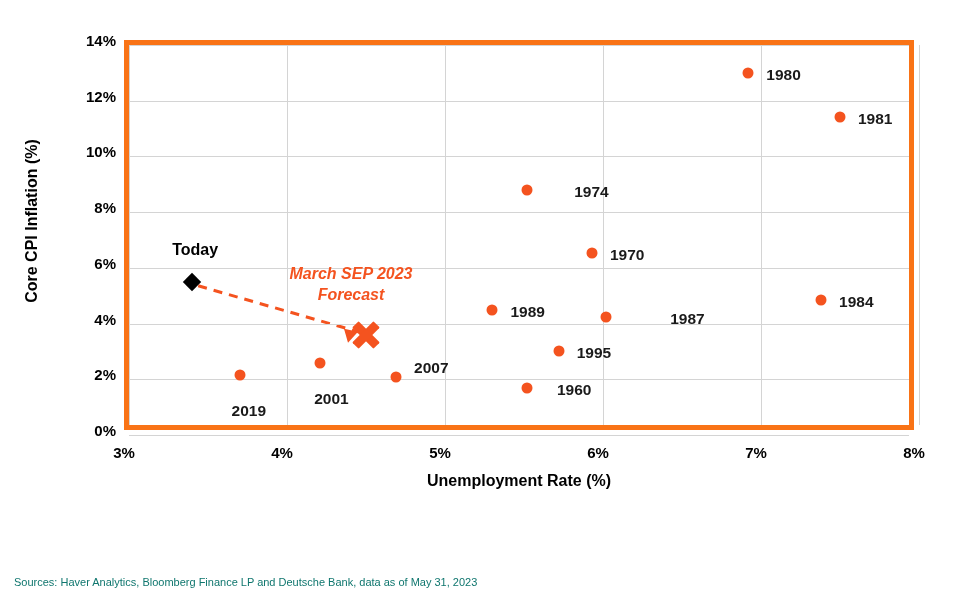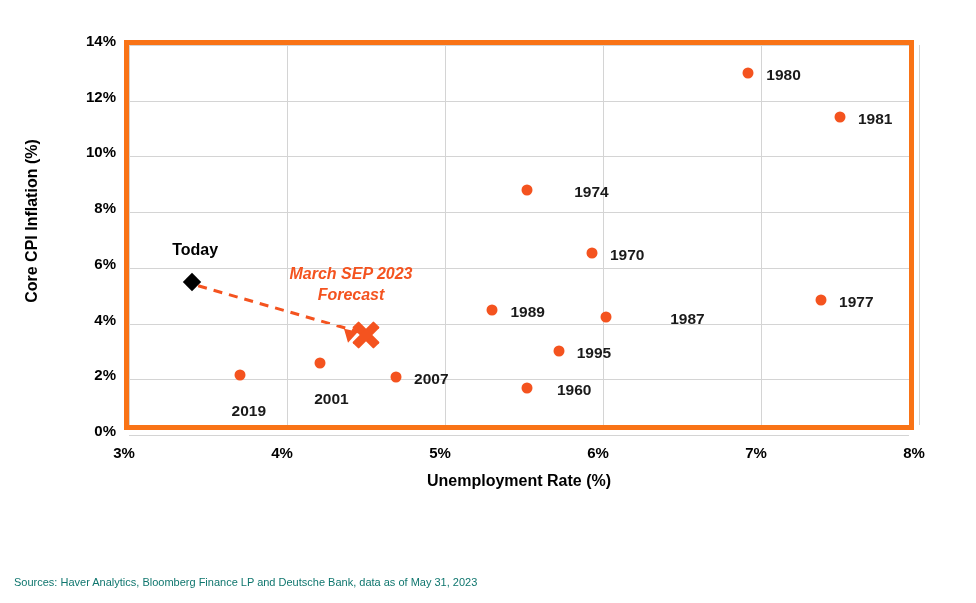--- a/index.html
+++ b/index.html
@@ -219,33 +219,33 @@
       <div class="gridline-h" style="top: 0px;"></div>
       <div class="dot" style="left: 619.36px; top: 27.8571px; background: rgb(244, 83, 31);"></div>
       <div class="point-label" style="left: 637.36px; top: 29.8571px;">1980</div>
       <div class="dot" style="left: 711px; top: 72.4286px; background: rgb(244, 83, 31);"></div>
       <div class="point-label" style="left: 729px; top: 74.4286px;">1981</div>
       <div class="dot" style="left: 398.16px; top: 144.857px; background: rgb(244, 83, 31);"></div>
       <div class="point-label" style="left: 416.16px; top: 146.857px; margin-left: 29px;">1974</div>
       <div class="dot" style="left: 462.94px; top: 207.536px; background: rgb(244, 83, 31);"></div>
       <div class="point-label" style="left: 480.94px; top: 209.536px;">1970</div>
       <div class="dot" style="left: 692.04px; top: 254.893px; background: rgb(244, 83, 31);"></div>
-      <div class="point-label" style="left: 710.04px; top: 256.893px;">1977</div>
+      <div class="point-label" style="left: 710.04px; top: 256.893px;">1984</div>
       <div class="dot" style="left: 363.4px; top: 264.643px; background: rgb(244, 83, 31);"></div>
       <div class="point-label" style="left: 381.4px; top: 266.643px;">1989</div>
       <div class="dot" style="left: 477.16px; top: 271.607px; background: rgb(244, 83, 31);"></div>
       <div class="point-label" style="left: 495.16px; top: 273.607px; margin-left: 46px;">1987</div>
       <div class="dot" style="left: 429.76px; top: 306.429px; background: rgb(244, 83, 31);"></div>
       <div class="point-label" style="left: 447.76px; top: 308.429px; text-align: right;">1995</div>
       <div class="dot" style="left: 398.16px; top: 342.643px; background: rgb(244, 83, 31);"></div>
       <div class="point-label" style="left: 428px; top: 344.643px;">1960</div>
       <div class="dot" style="left: 191.18px; top: 317.571px; background: rgb(244, 83, 31);"></div>
       <div class="point-label" style="left: 185.18px; top: 353.571px;">2001</div>
       <div class="dot" style="left: 267.02px; top: 331.5px; background: rgb(244, 83, 31);"></div>
-      <div class="point-label" style="left: 285.02px; top: 334px;">2007</div>
+      <div class="point-label" style="left: 285.02px; top: 323px;">2007</div>
       <div class="dot" style="left: 110.6px; top: 330.107px; background: rgb(244, 83, 31);"></div>
       <div class="point-label" style="left: 102.6px; top: 366.107px;">2019</div>
       <div class="today-marker" style="left: 63.2px; top: 236.786px; background: rgb(0, 0, 0);"></div>
       <div class="today-label" style="left: 66.2px; top: 204.786px;">Today</div>
       <div class="forecast-x" style="left: 237px; top: 289.714px;">
         <span class="a" style="background: rgb(244, 83, 31);"></span>
         <span class="b" style="background: rgb(244, 83, 31);"></span>
       </div>
       <div class="forecast-label" style="left: 222px; top: 239.714px; color: rgb(244, 83, 31);">
         <div>March SEP 2023</div>

